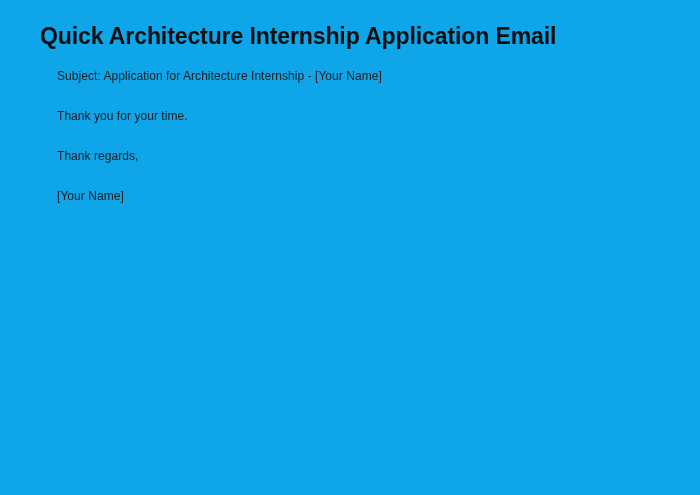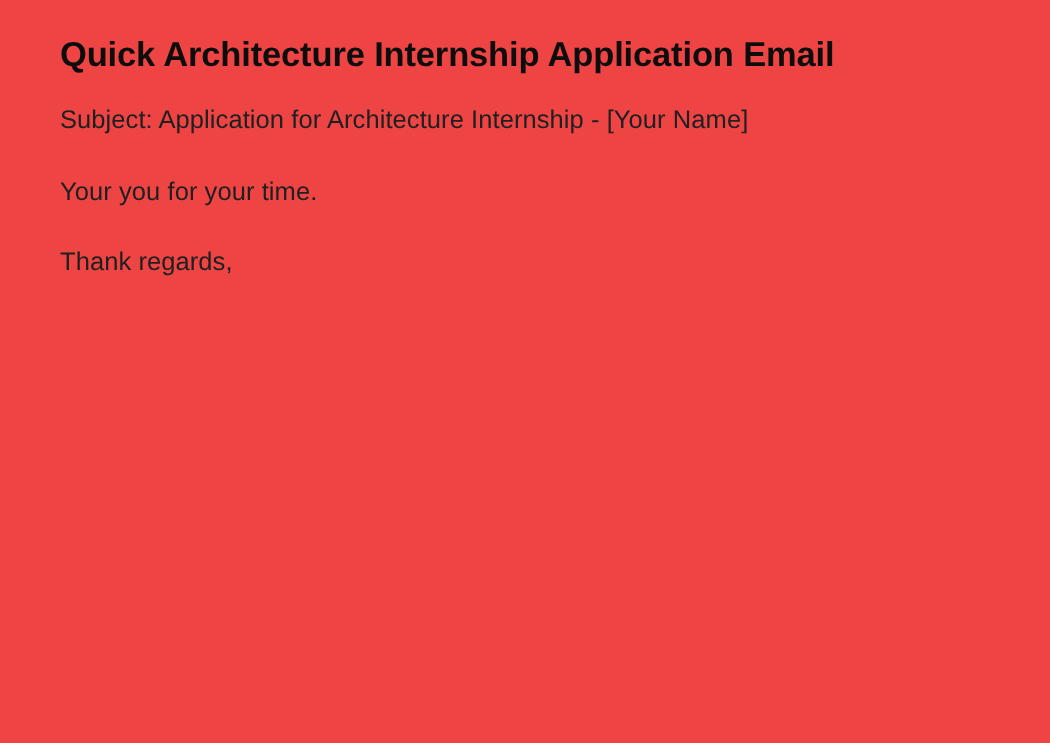--- a/index.html
+++ b/index.html
@@ -12,44 +12,45 @@
     background: #ffffff;
     font-family: "Liberation Sans", sans-serif;
     color: #1c1c1c;
     overflow: hidden;
   }
   .page {
     box-sizing: border-box;
     width: 700px;
     height: 495px;
     padding: 22px 40px 0 40px;
-    background: #ef4444;
+    background: #0ea5e9;
   }
   .doc-title {
     font-size: 23px;
     font-weight: bold;
     line-height: 1.25;
     letter-spacing: -0.1px;
     color: #0d0d0d;
     margin: 0 0 16px 0;
   }
   .doc-body p {
-    font-size: 17px;
+    font-size: 12px;
     line-height: 1.52;
     color: #202020;
-    margin: 0 0 22px 0;
+    margin: 0 0 22px 17px;
     letter-spacing: 0.05px;
   }
   .doc-body p:last-child {
     margin-bottom: 0;
   }
 </style>
 </head>
 <body>
 
 <div class="page">
   <h1 class="doc-title">Quick Architecture Internship Application Email</h1>
   <div class="doc-body">
     <p>Subject: Application for Architecture Internship - [Your Name]</p>
-    <p>Your you for your time.</p>
+    <p>Thank you for your time.</p>
     <p>Thank regards,</p>
+    <p>[Your Name]</p>
   </div>
 </div>
 
 </body></html>

